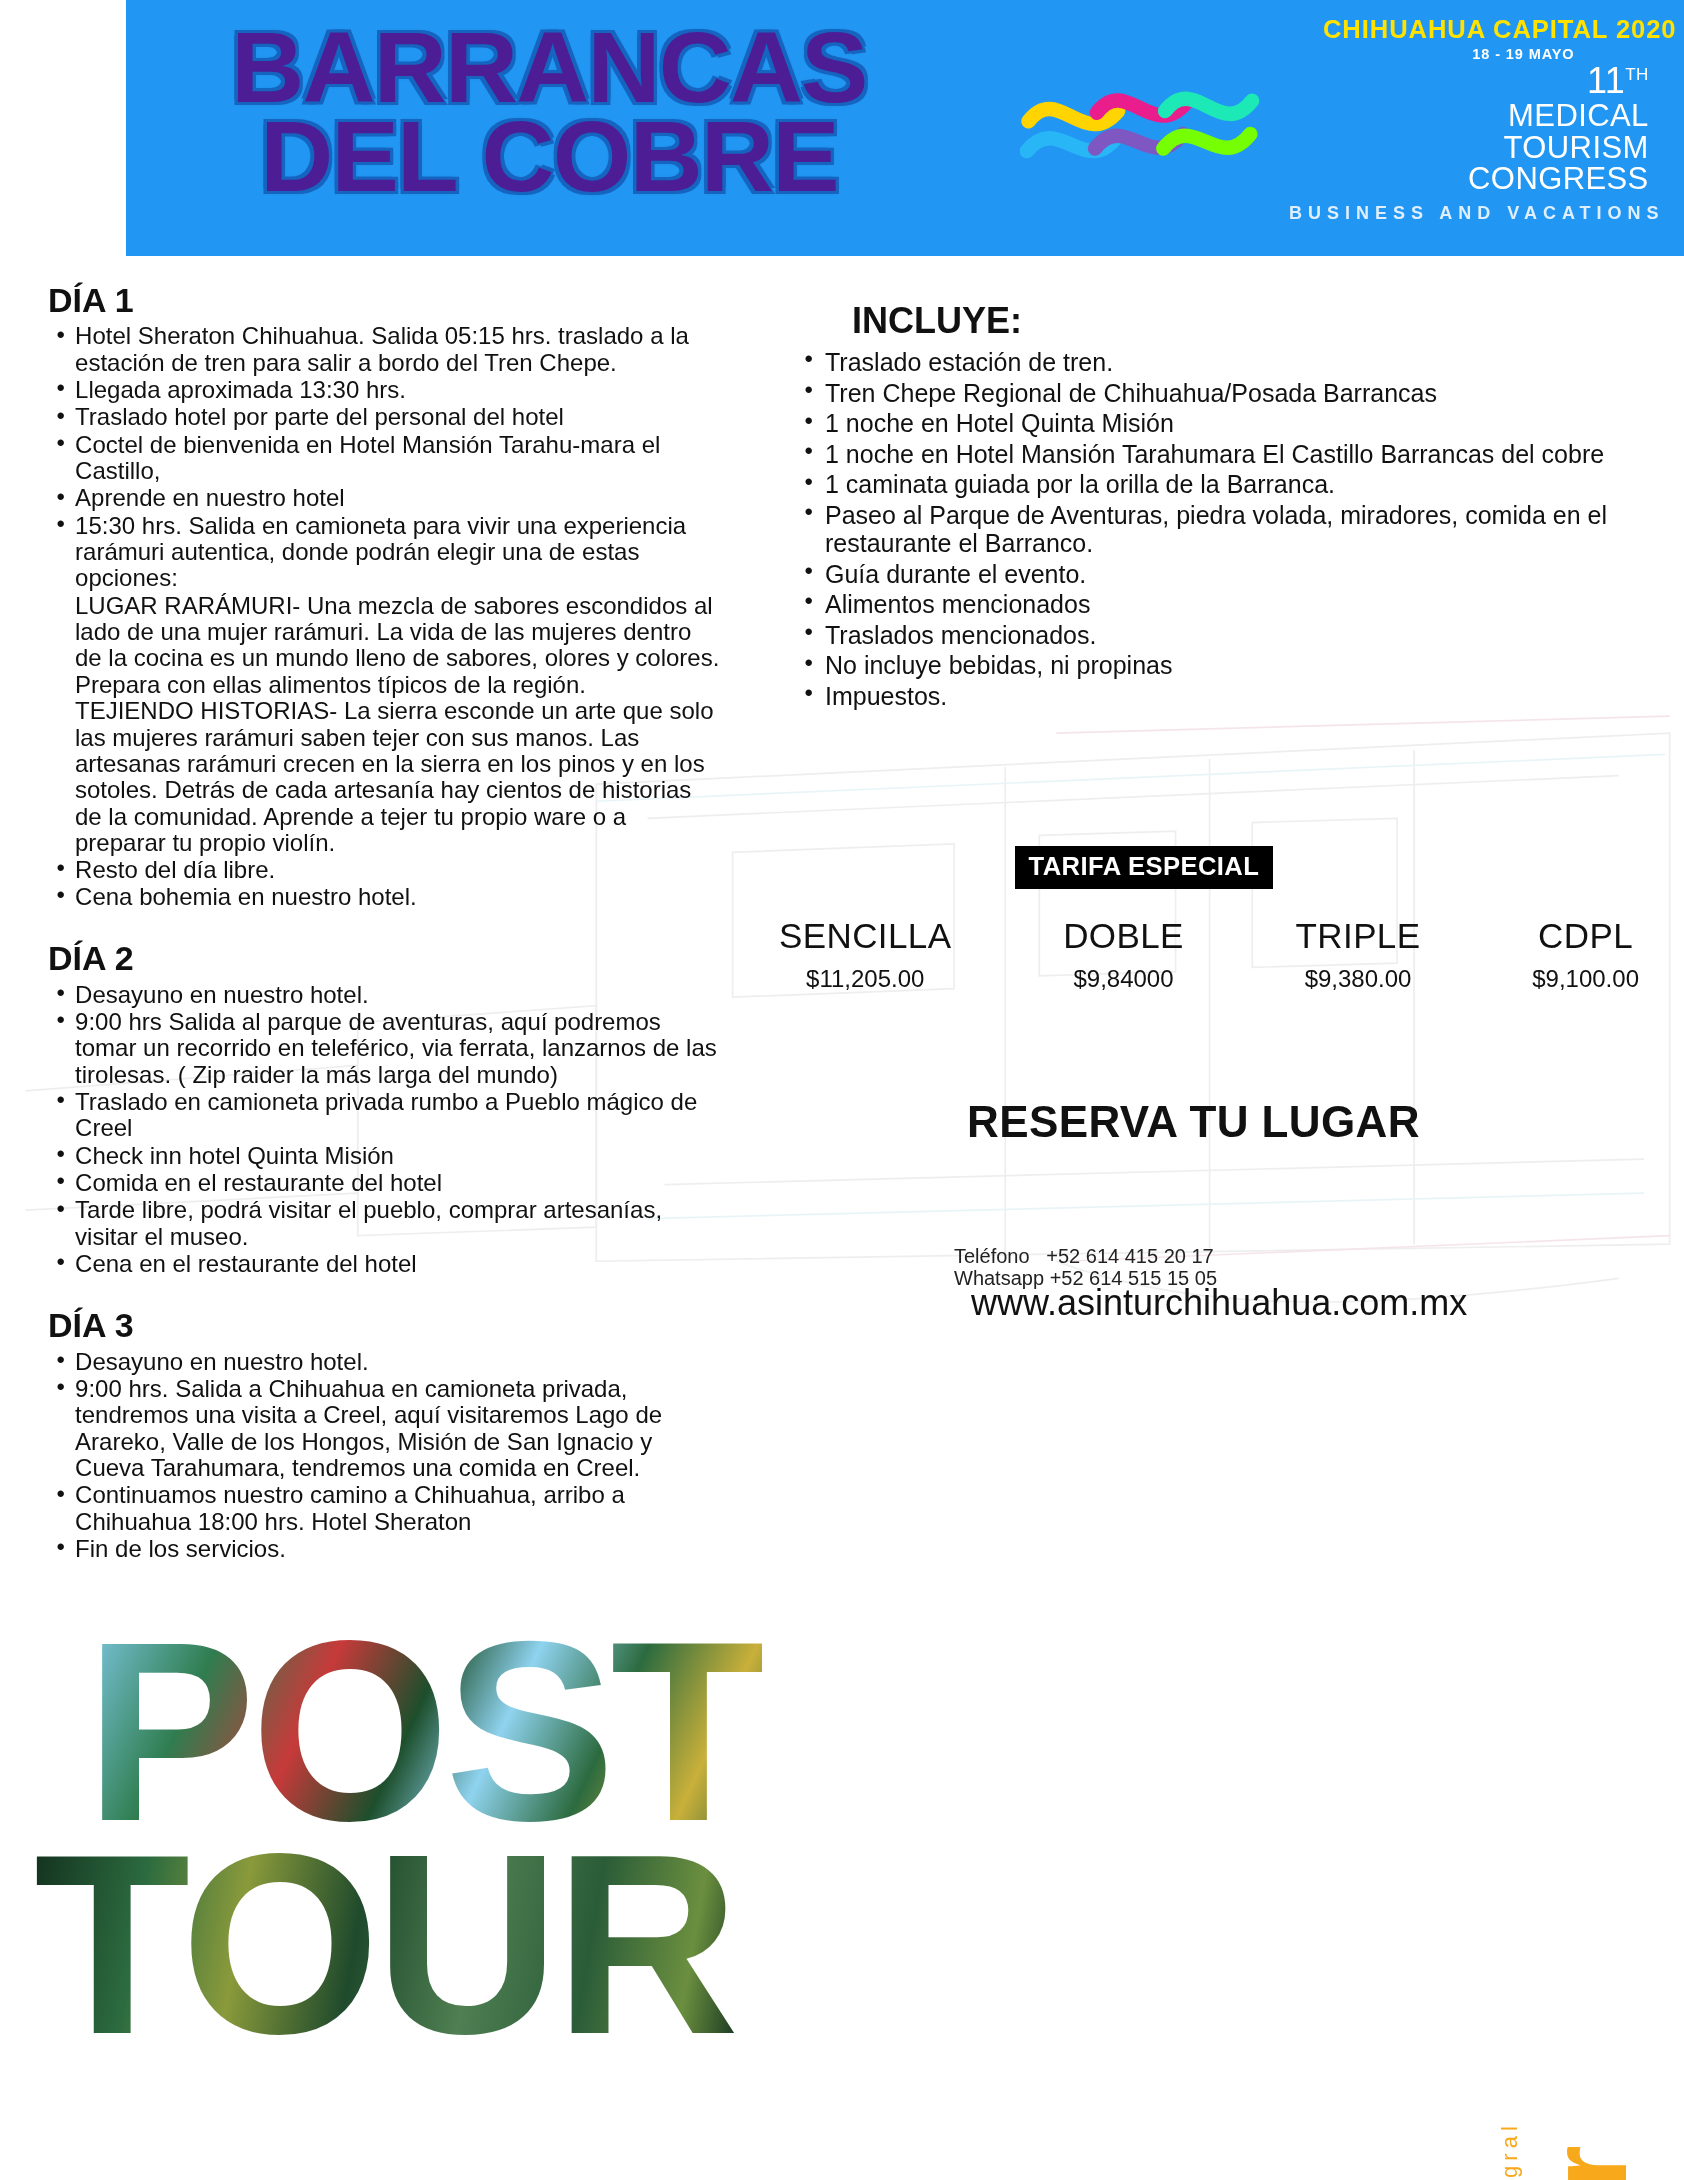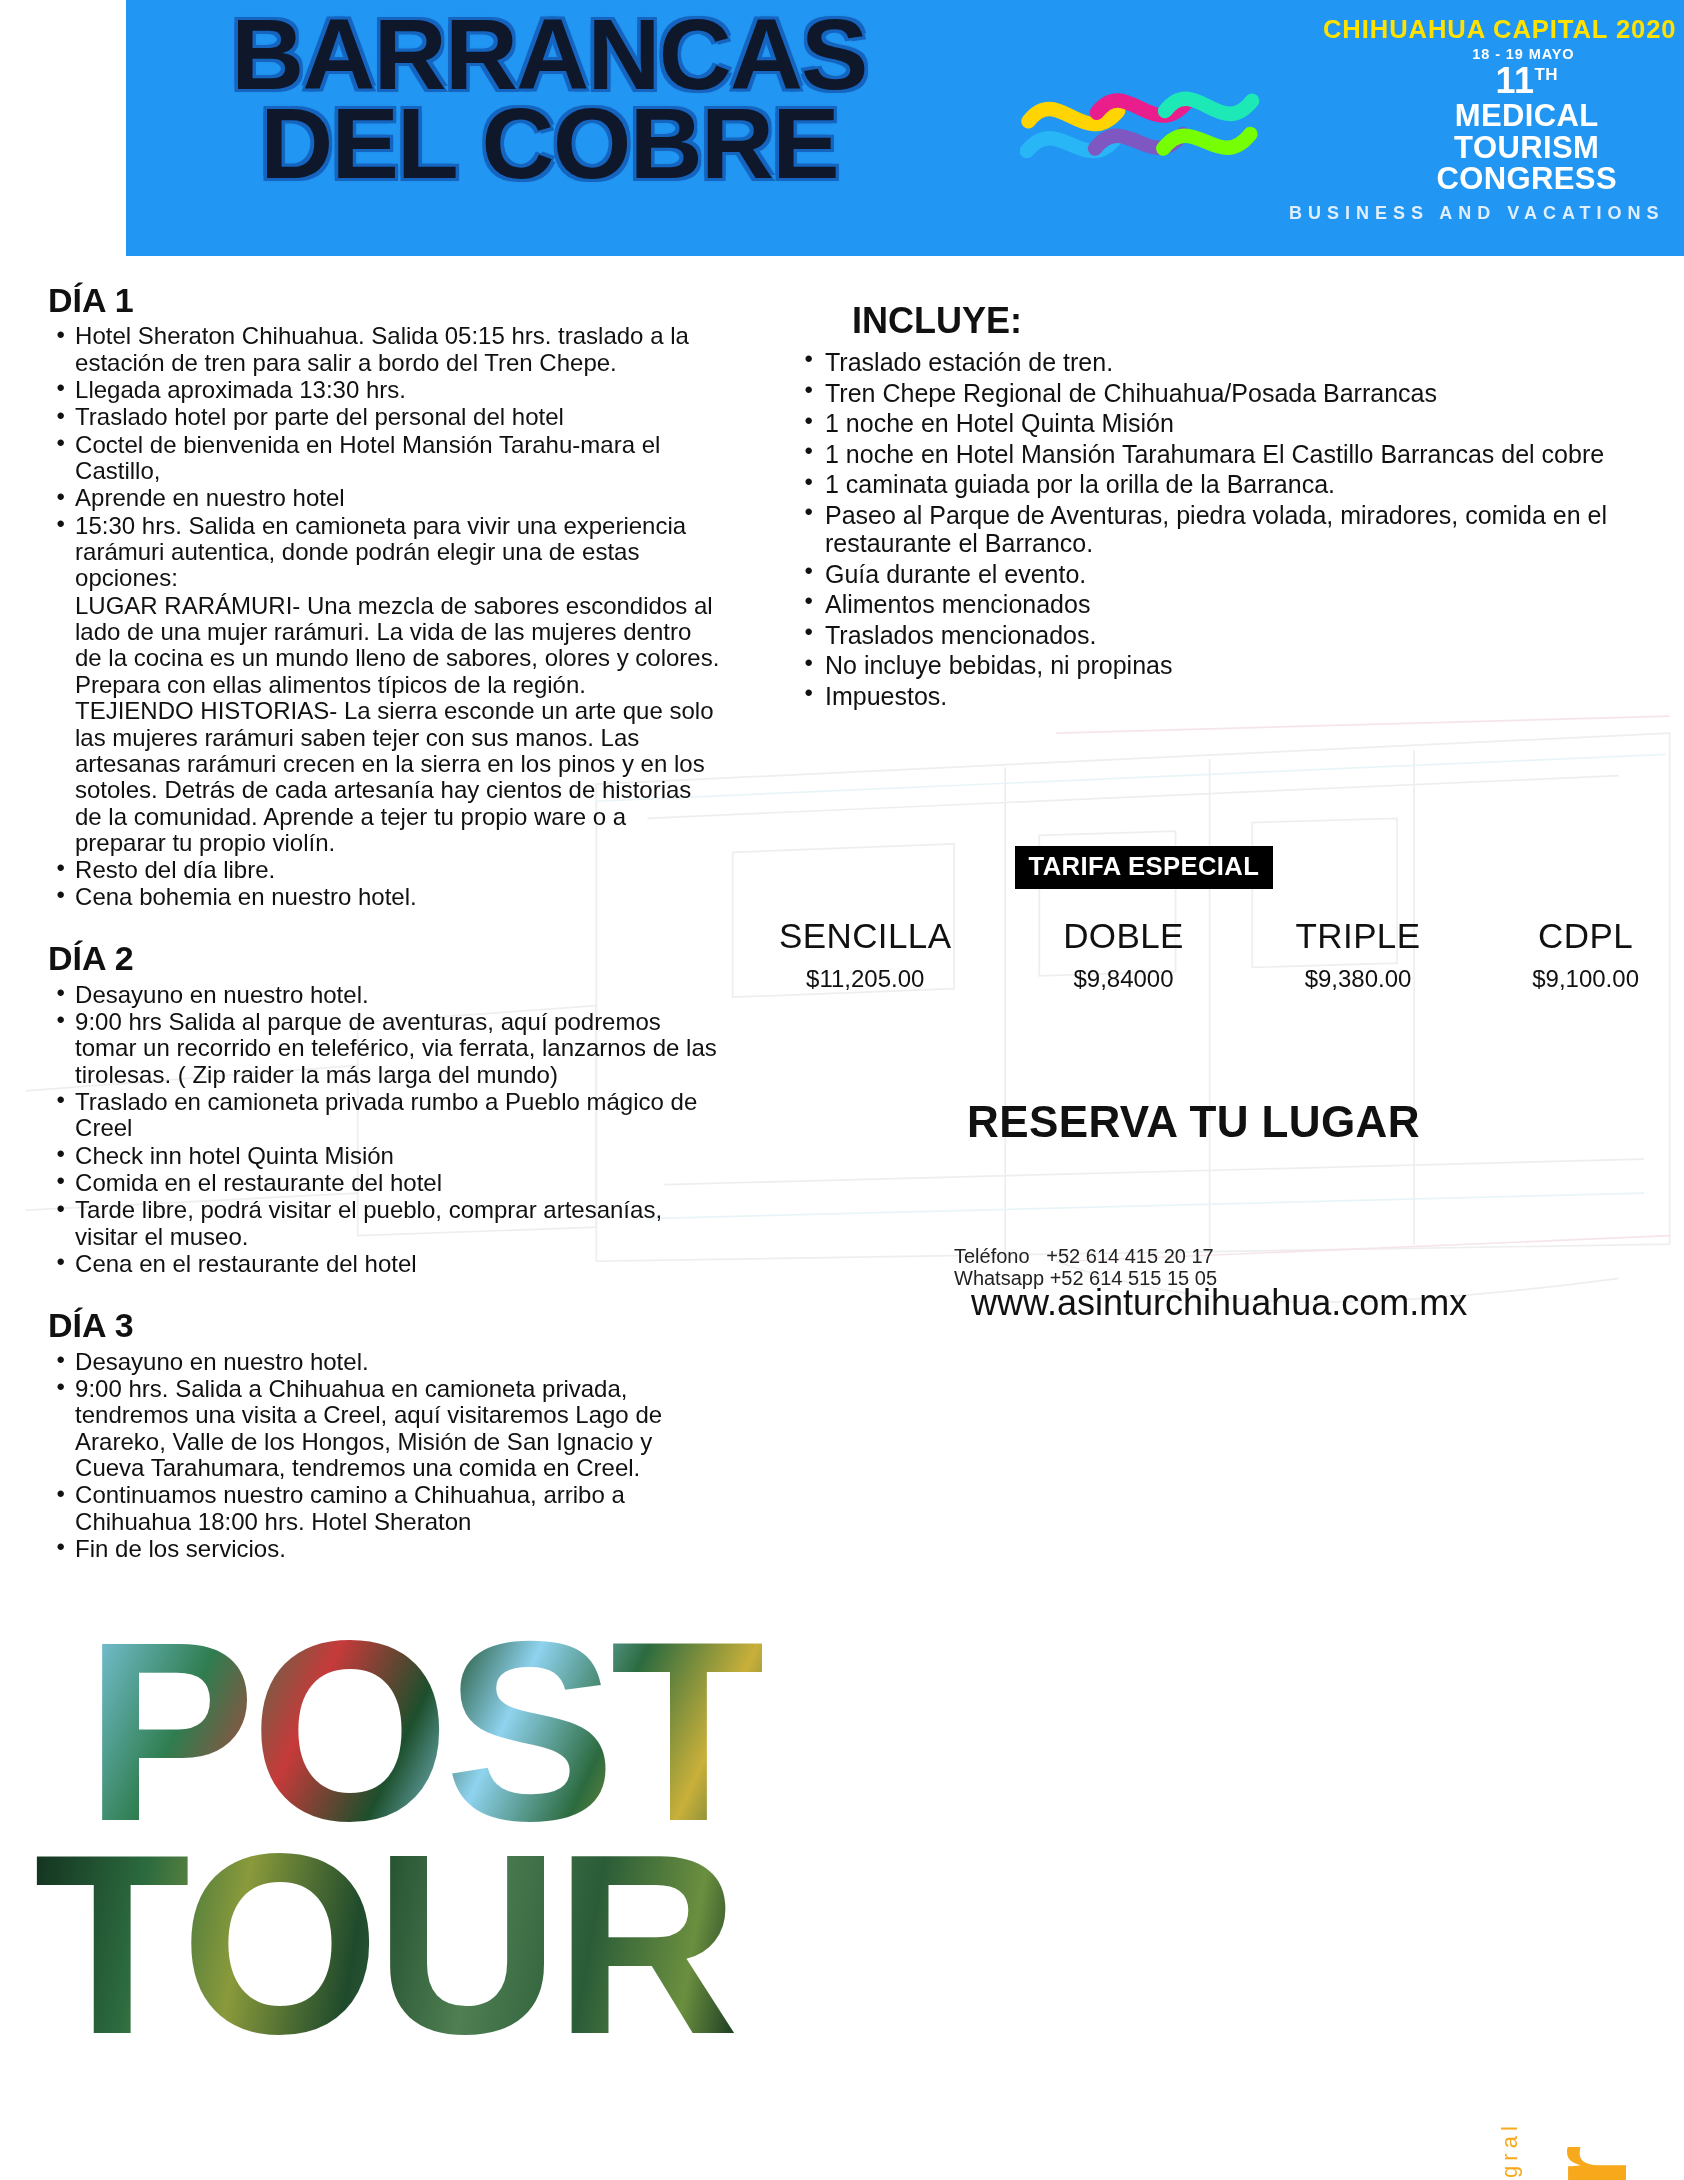--- a/index.html
+++ b/index.html
@@ -14,25 +14,25 @@
 
   
   .header{
     position:absolute;left:0;top:0;width:1685px;height:256px;
     background:#2196f3;
   }
   .header-left-notch{
     position:absolute;left:0;top:0;width:126px;height:256px;background:#ffffff;
   }
   .poster-title{
-    position:absolute;left:119px;top:10px;width:860px;
+    position:absolute;left:119px;top:23px;width:860px;
     font-weight:bold;
     font-size:101px;
     line-height:0.88;
-    color:#0f172a;
+    color:#4c1d95;
     letter-spacing:-1.7px;
     text-align:center;
     text-shadow:
       -3.4px -3.4px 0 #1565c0, 3.4px -3.4px 0 #1565c0,
       -3.4px  3.4px 0 #1565c0, 3.4px  3.4px 0 #1565c0,
       0 0 5.1px rgba(0,0,0,.25);
   }
   .poster-title .l2{display:block;}
 
   
@@ -45,22 +45,22 @@
   }
   .congress-dates{
     text-align:right;font-size:14.5px;font-weight:bold;letter-spacing:0.9px;color:#ffffff;
     margin-top:1.7px;margin-right:102px;
   }
   .congress-body{
     position:absolute;right:6.8px;top:43px;width:658px;height:162px;
   }
   .ribbon-svg{position:absolute;left:8.5px;top:12px;}
   .congress-lines{
-    position:absolute;right:15px;top:5.1px;text-align:center;width:256px;
-    font-weight:bold;font-size:31px;line-height:1.02;letter-spacing:0.4px;
+    position:absolute;right:21px;top:5.1px;text-align:right;width:256px;
+    font-weight:normal;font-size:31px;line-height:1.02;letter-spacing:0.4px;
   }
   .congress-lines .n11{font-size:36px;}
   .congress-lines sup{font-size:17px;}
   .congress-bav{
     position:absolute;right:5.1px;bottom:-3.4px;width:647px;text-align:right;
     font-size:18px;letter-spacing:6px;color:#dfefff;font-weight:bold;
   }
   .bg-lines{
     position:absolute;left:0;top:256px;width:1685px;height:1329px;
     pointer-events:none;opacity:.35;

